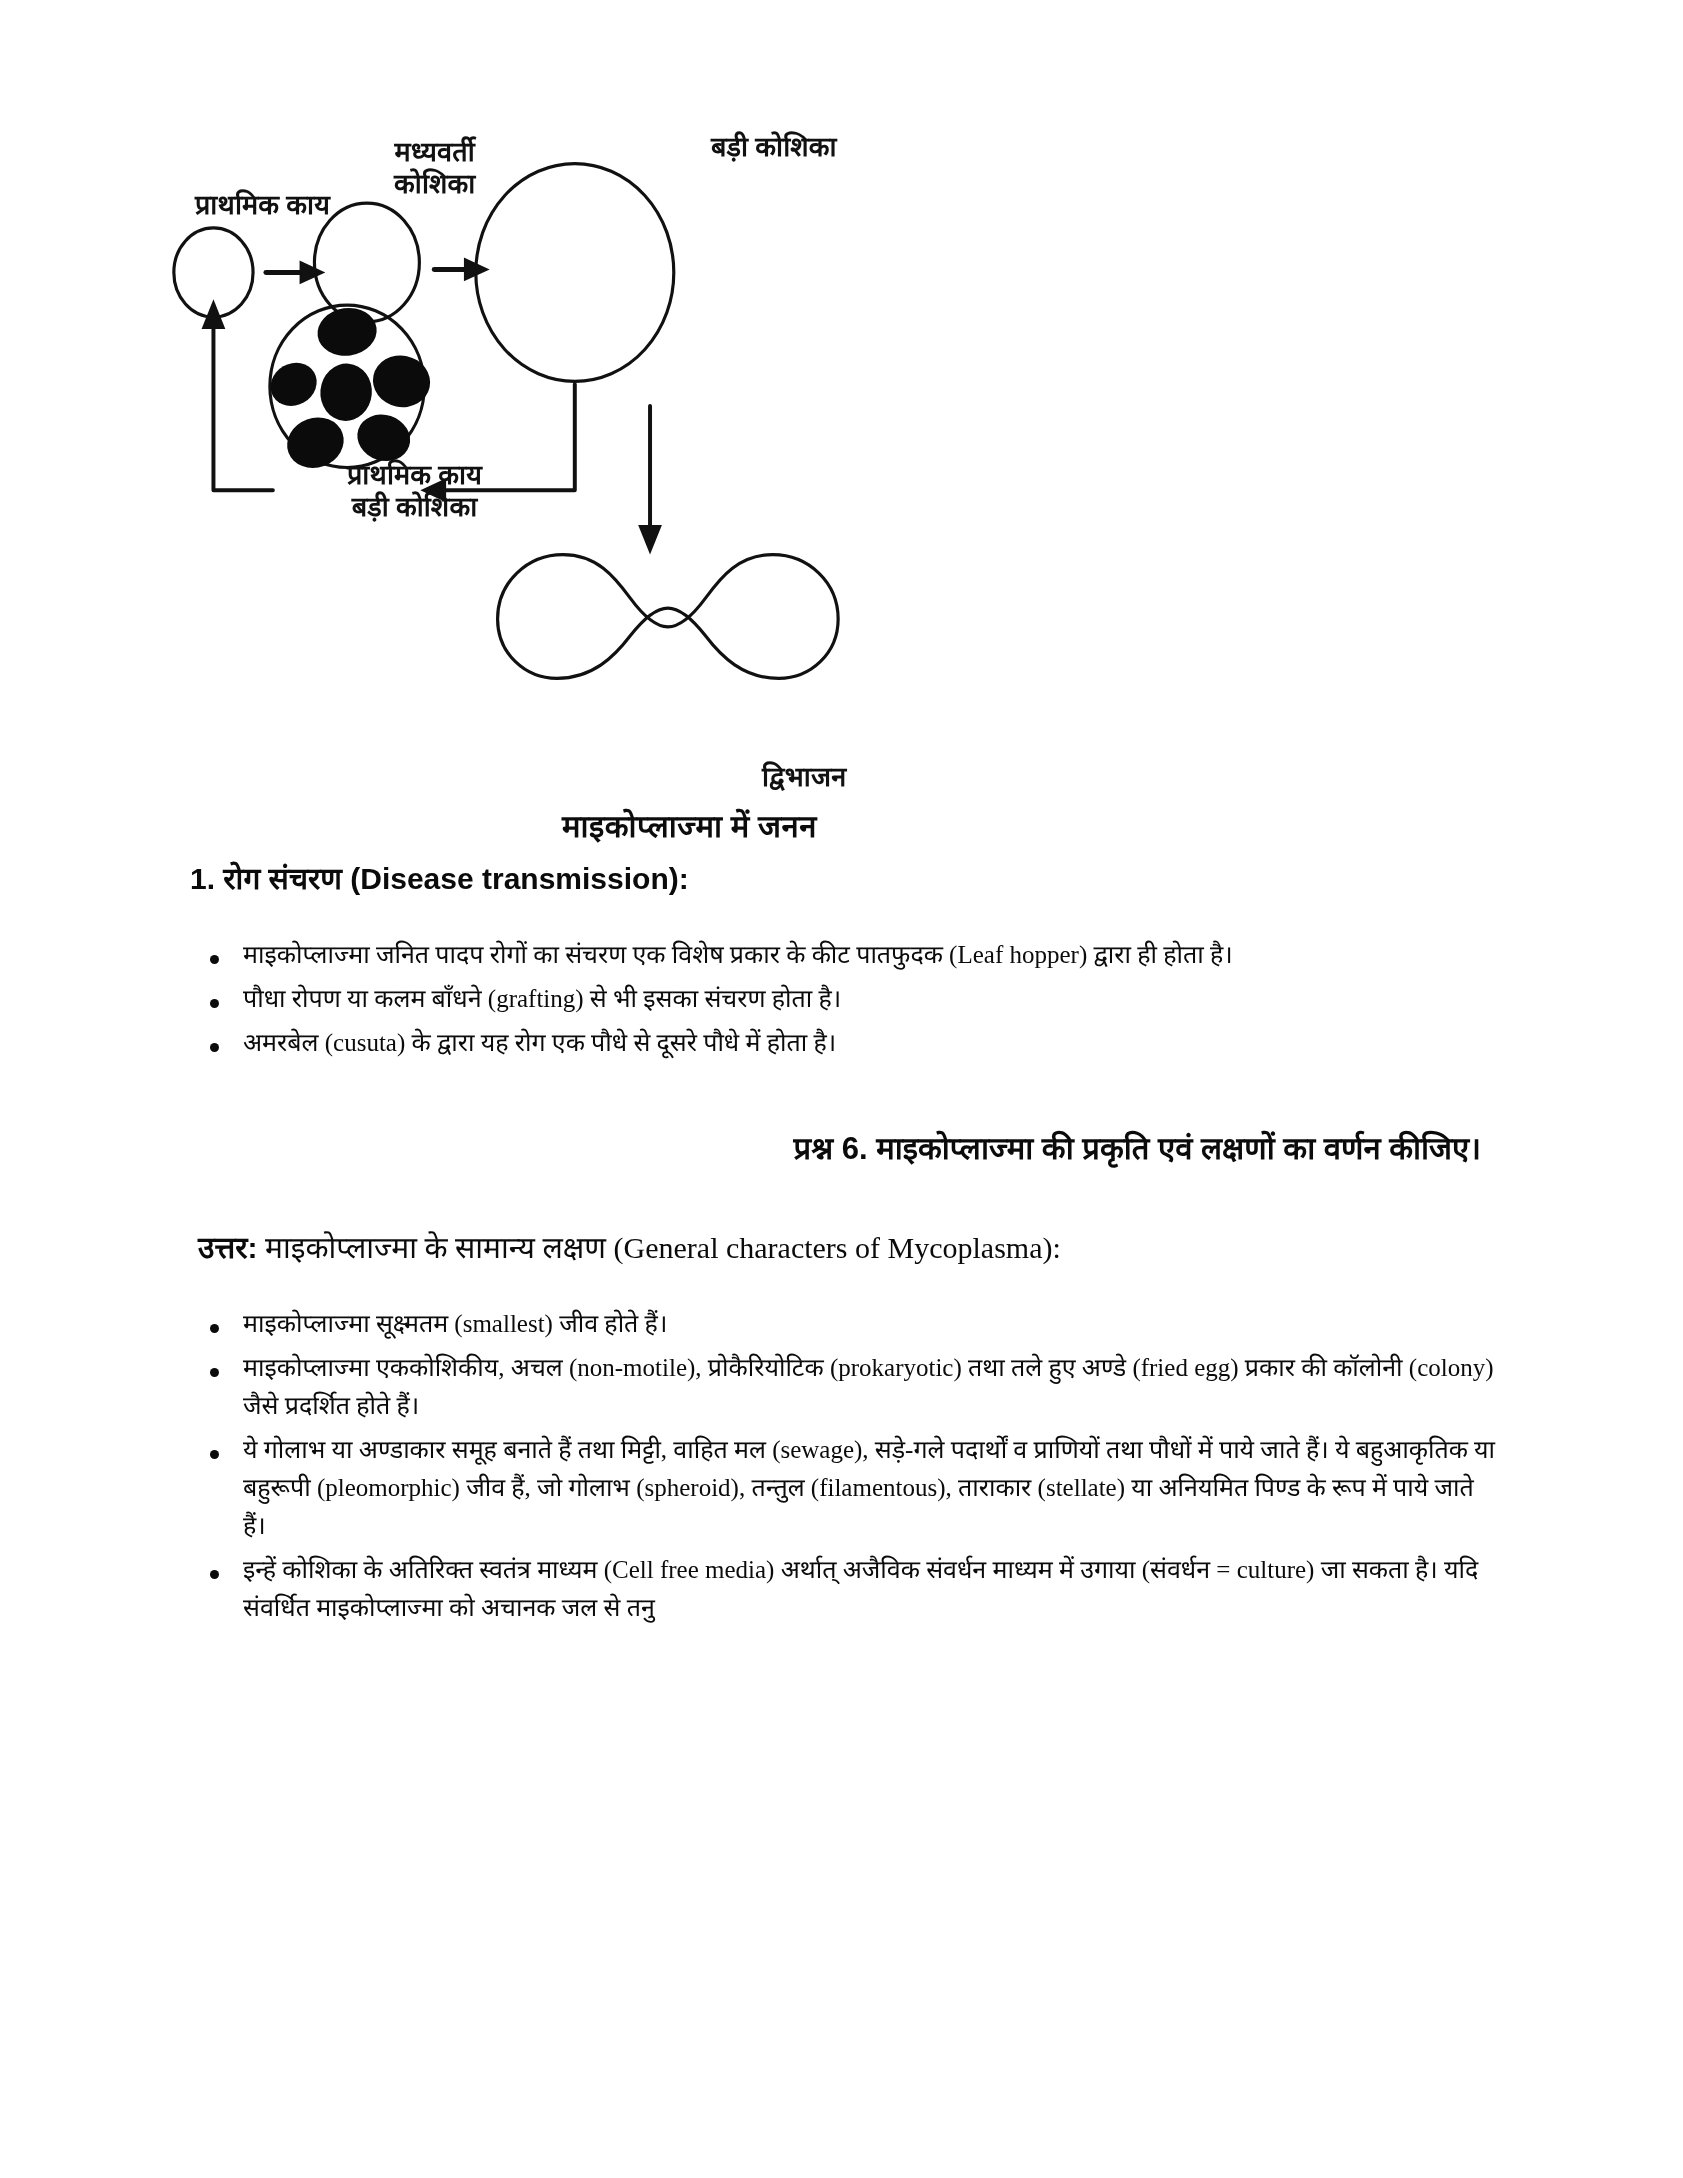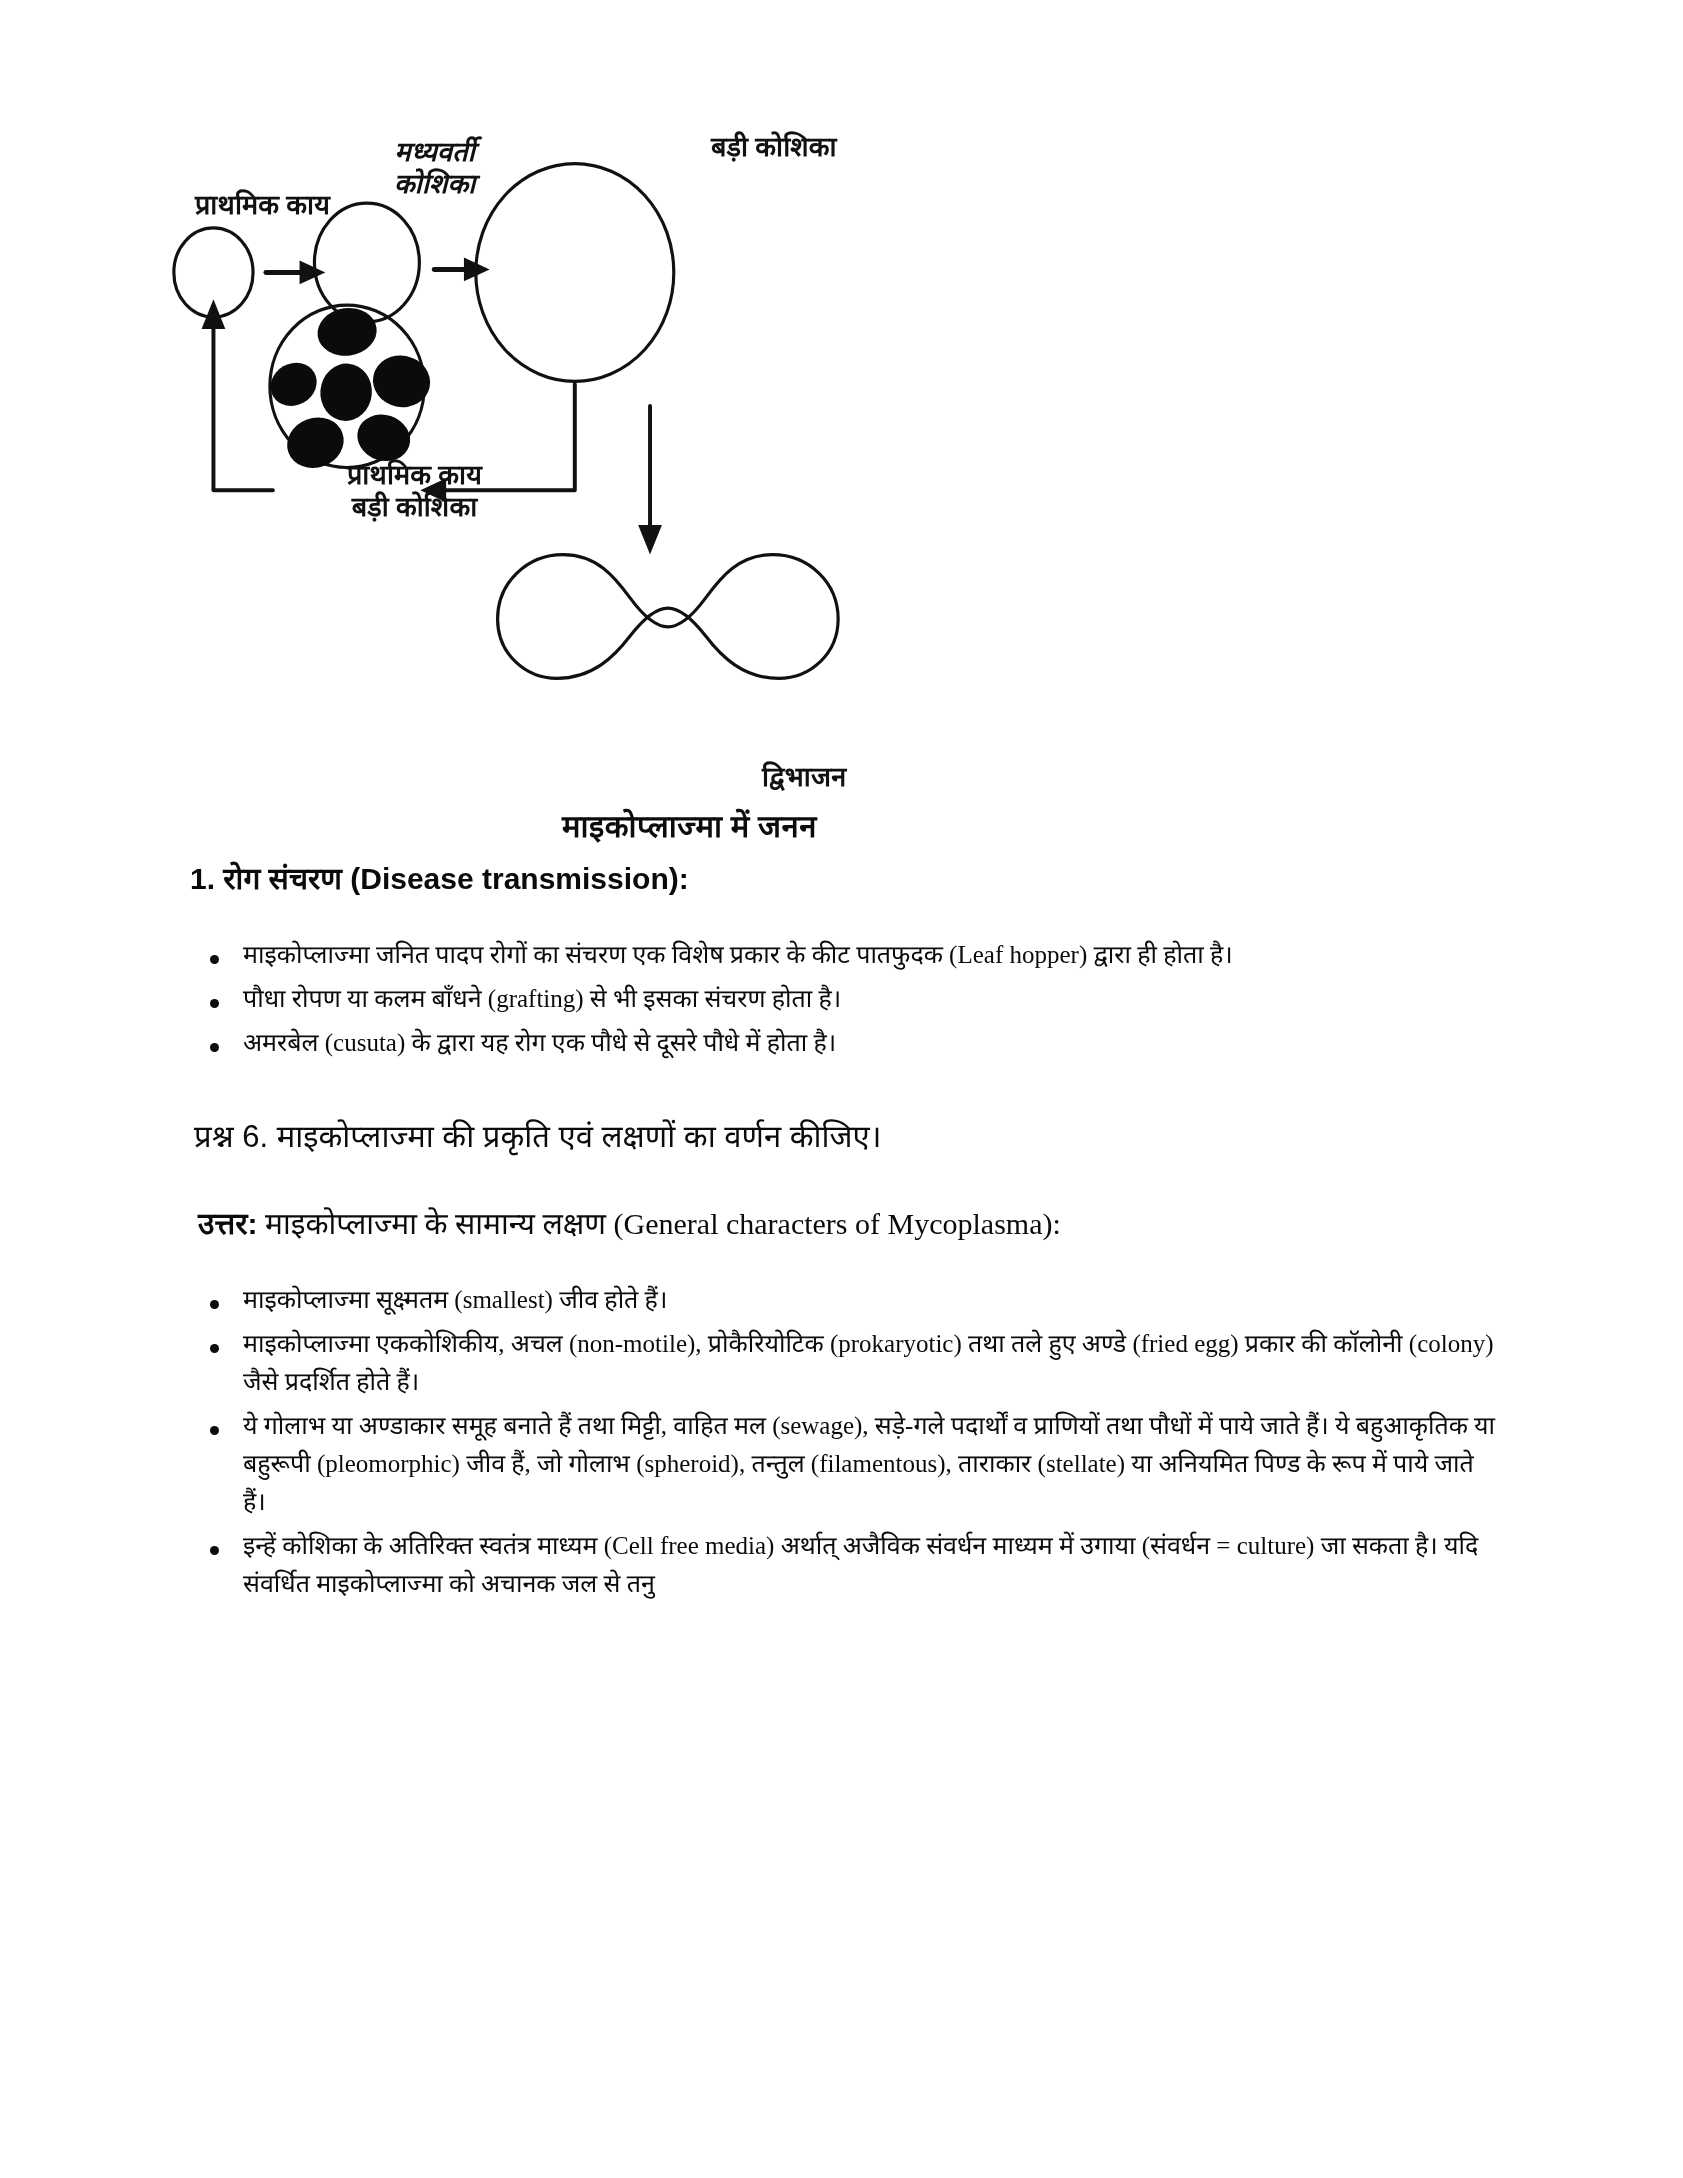--- a/index.html
+++ b/index.html
@@ -42,21 +42,21 @@
     font-weight: 700;
     font-size: 27px;
     line-height: 1.18;
     color: #111;
     white-space: pre;
     letter-spacing: 0.2px;
   }
   .fig-label.center { text-align: center; }
 
   #label-primary-body   { left: 195px; top: 190px; }
-  #label-intermediate   { left: 394px; top: 137px; text-align: center; font-style: italic; }
+  #label-intermediate   { left: 394px; top: 137px; text-align: center; }
   #label-large-cell     { left: 711px; top: 132px; }
   #label-primary-large  { left: 347px; top: 460px; text-align: center; }
   #label-binary-fission { left: 762px; top: 762px; text-align: center; }
 
   .fig-caption {
     position: absolute;
     left: 0;
     top: 804px;
     width: 1379px;
     text-align: center;
@@ -79,25 +79,26 @@
     font-family: "Liberation Sans", sans-serif;
     font-weight: 700;
     font-size: 30px;
     line-height: 1.35;
     margin: 0 0 8px 0;
     color: #0b0b0b;
   }
 
   .q-heading {
     font-family: "Liberation Sans", sans-serif;
-    font-weight: 400;
+    font-weight: 700;
     font-size: 31px;
     line-height: 1.35;
-    margin: 4px;
-    color: #0b0b0b;
+    margin: 16px;
+    color: #0b0b0b;
+    text-align: right;
   }
 
   .answer-line {
     font-family: "Liberation Serif", serif;
     font-size: 30px;
     line-height: 1.4;
     margin: 8px;
     color: #0b0b0b;
   }
   .answer-line .lead {

